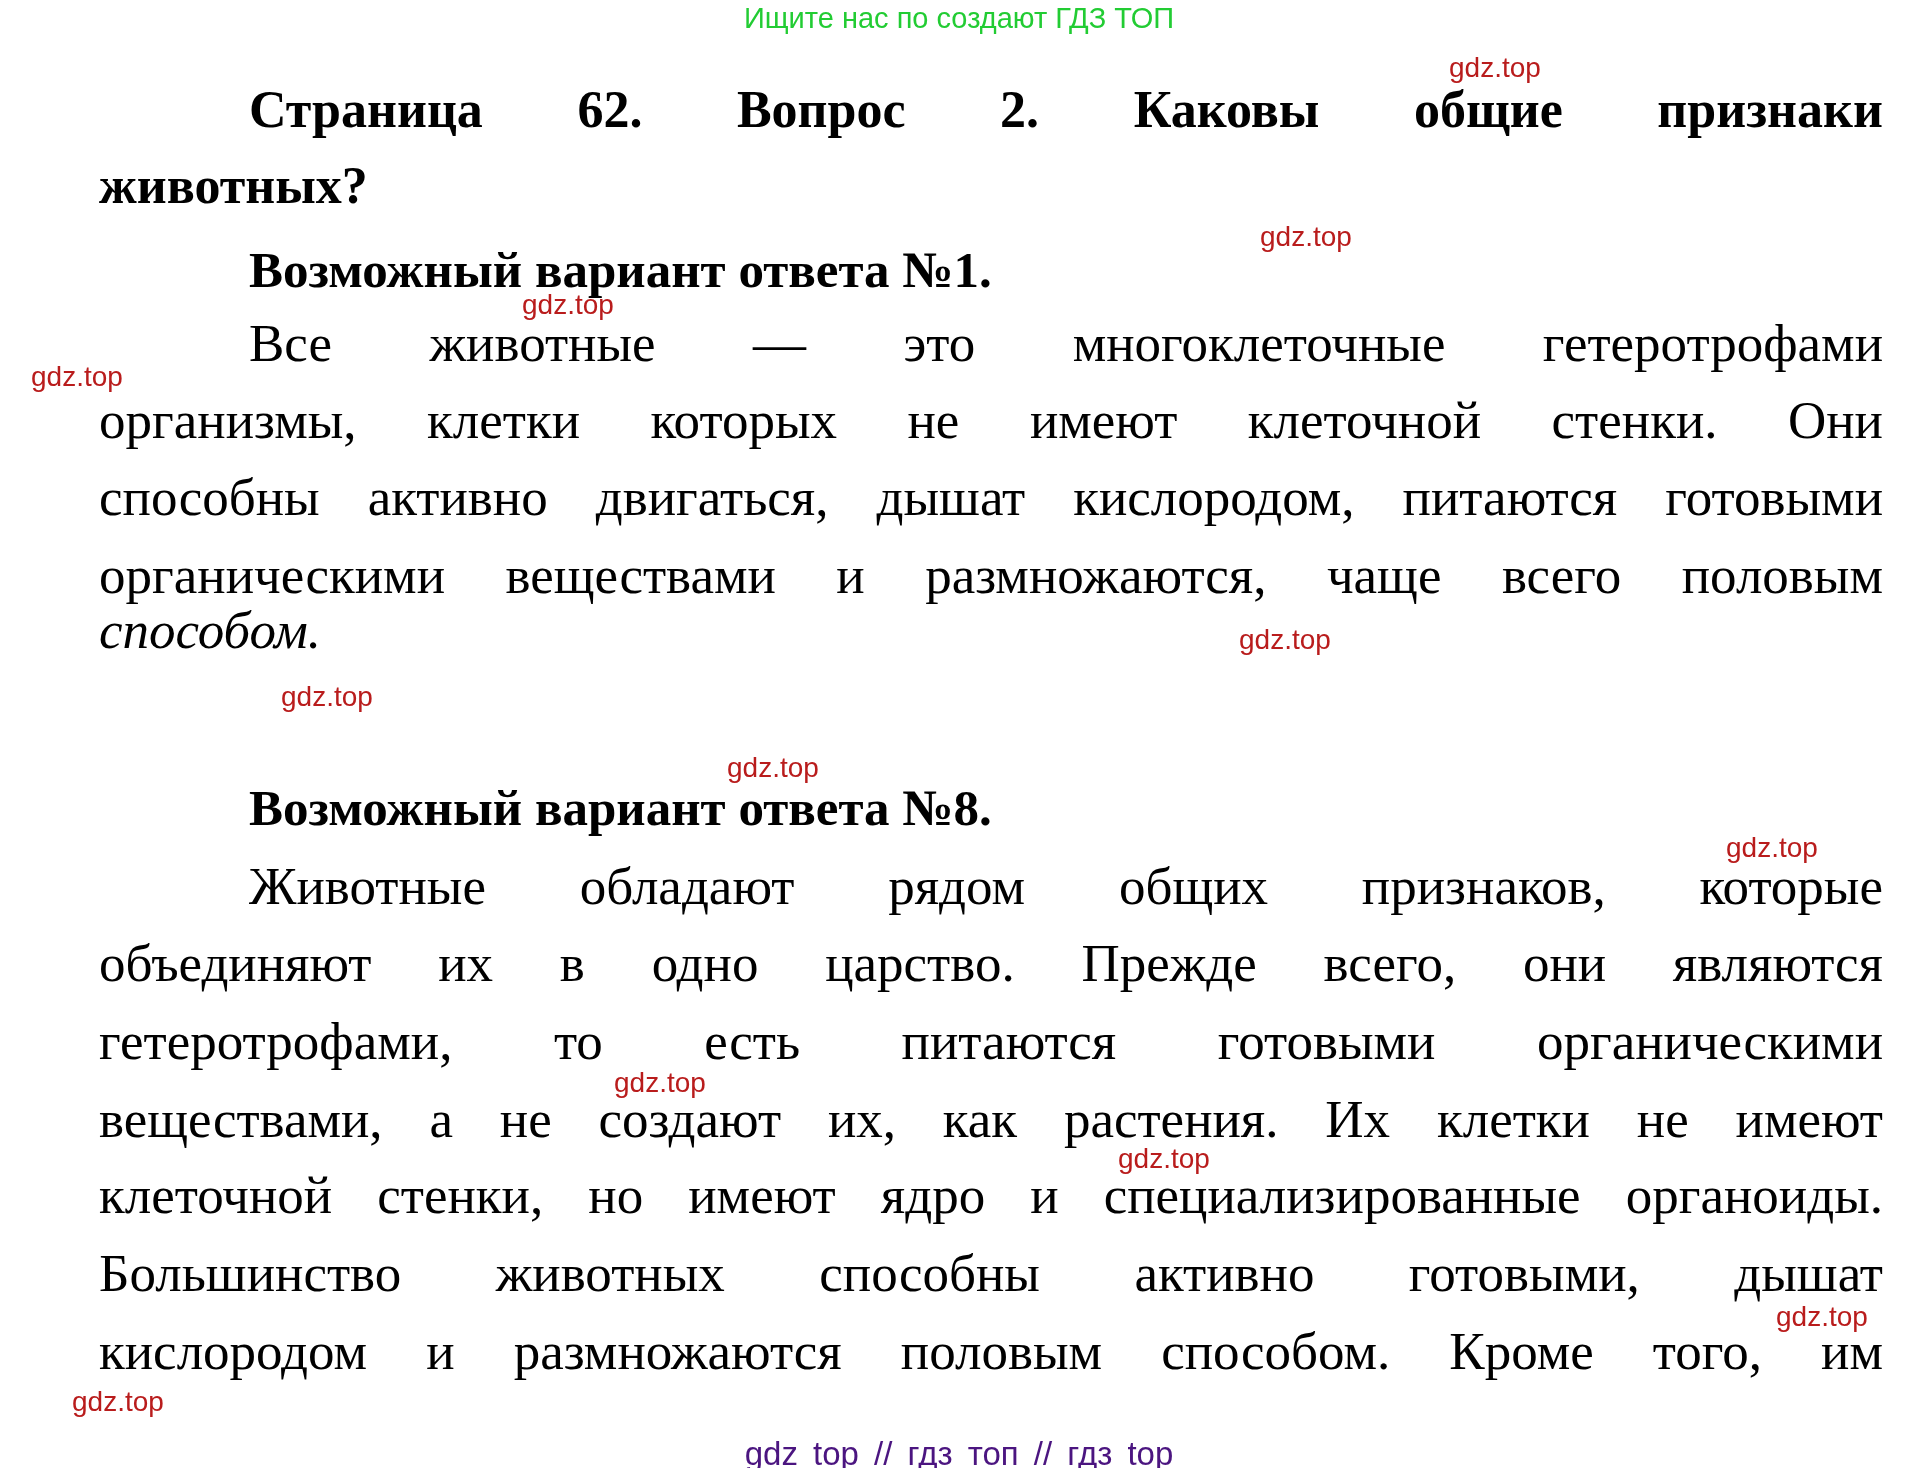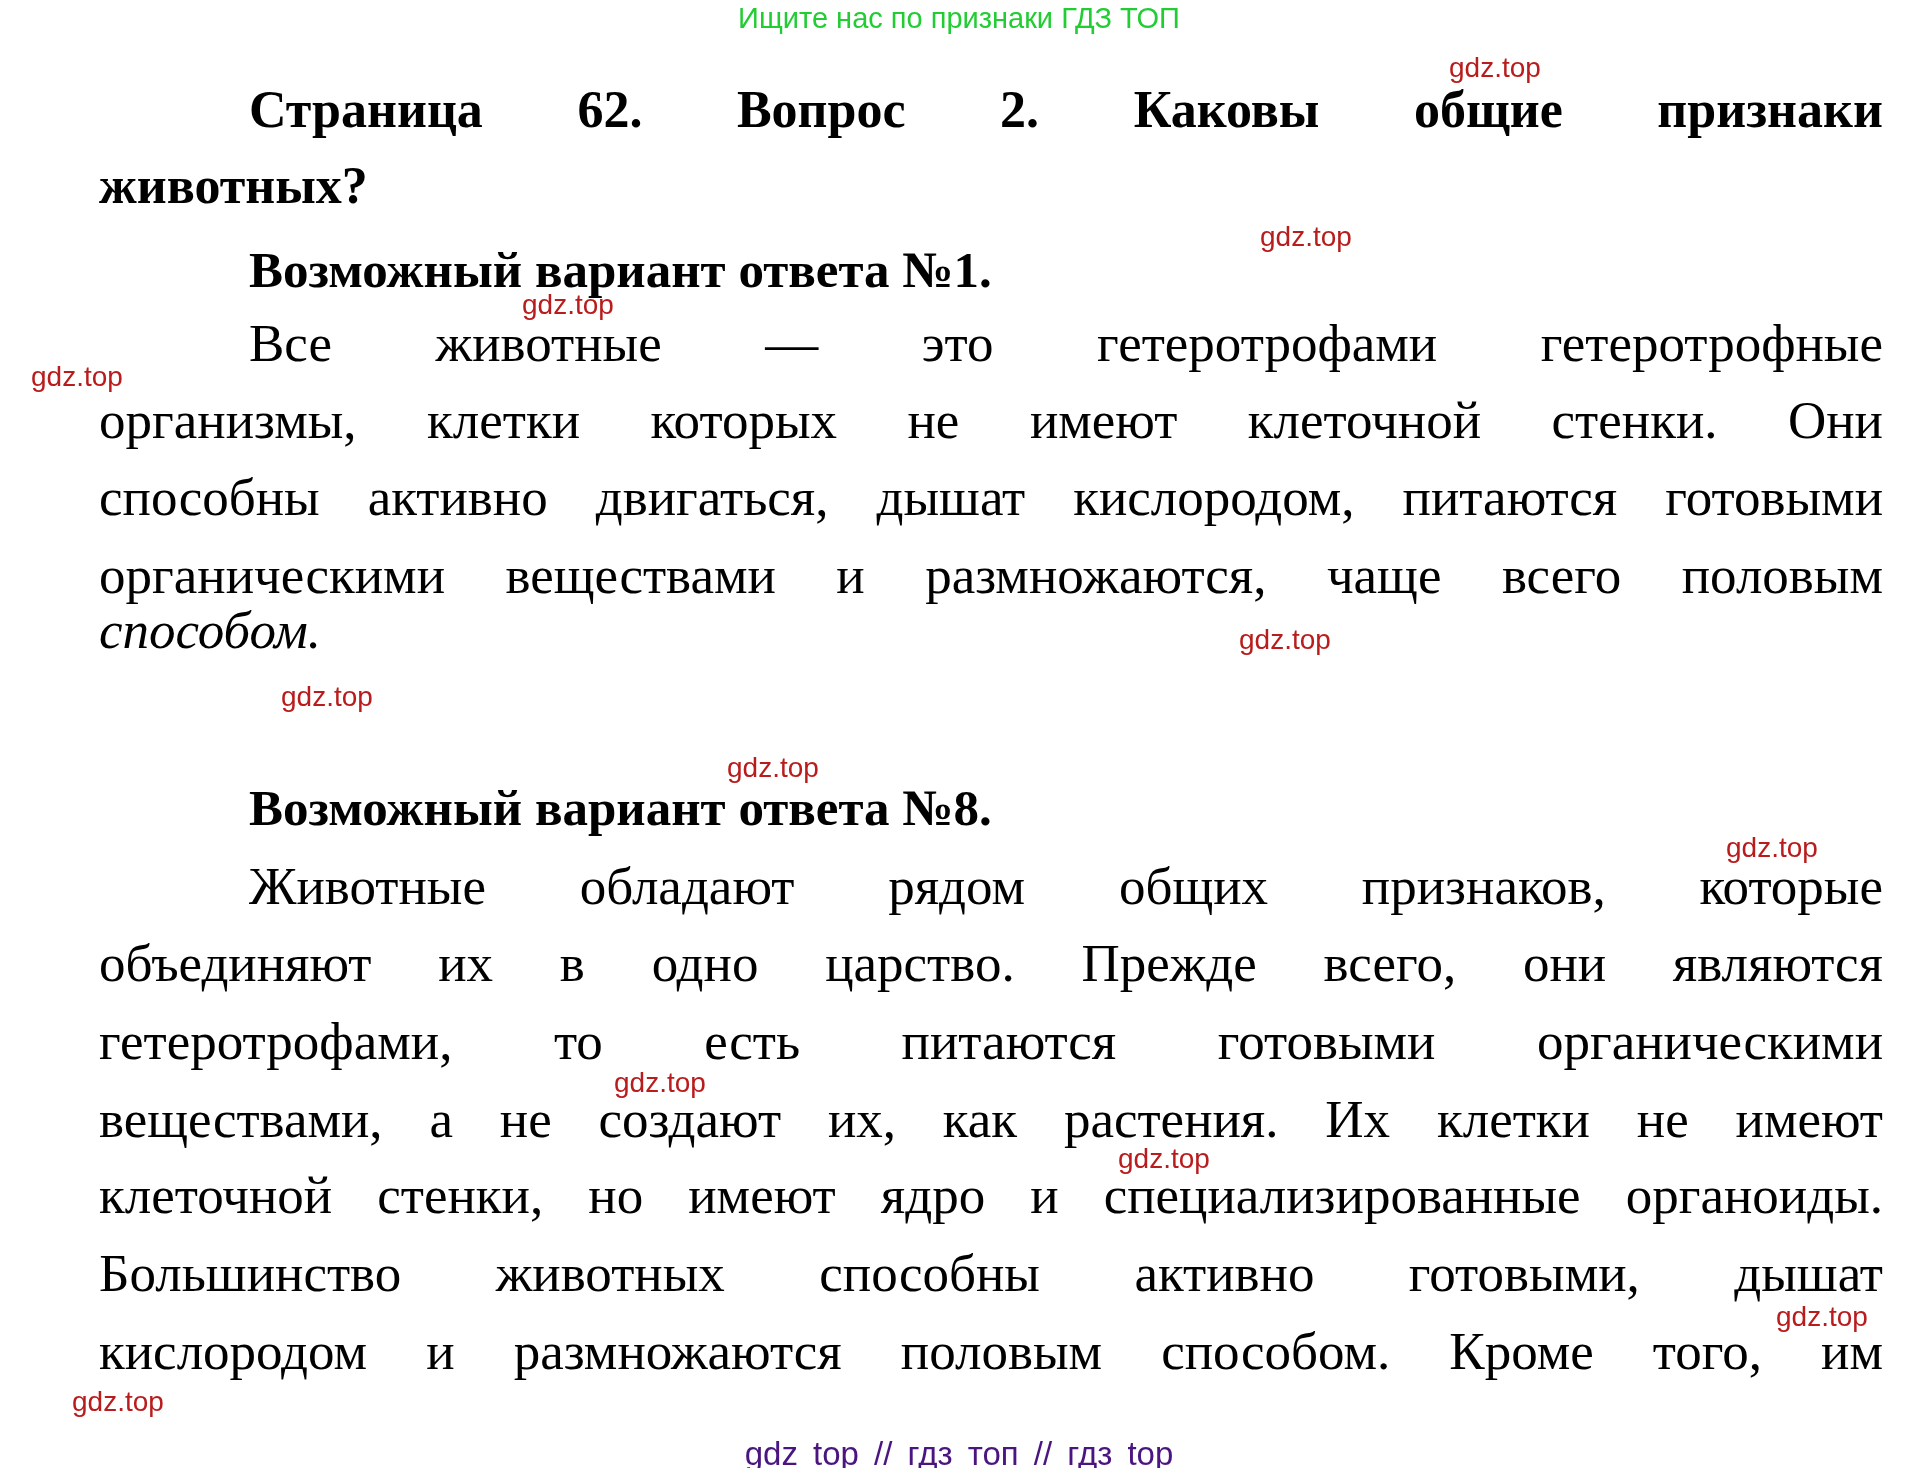--- a/index.html
+++ b/index.html
@@ -24,42 +24,42 @@
   }
   .footer {
     position:absolute; left:0; width:1918px; top:1436px; text-align:center;
     font-family:"Liberation Sans", sans-serif; font-size:33px; line-height:36px;
     color:#4b1580; word-spacing:6px;
   }
 </style>
 </head>
 <body>
 
-<div class="banner" style="top:0px;">Ищите нас по признаки ГДЗ ТОП</div>
+<div class="banner" style="top:0px;">Ищите нас по создают ГДЗ ТОП</div>
 
 <div class="wm" style="left:1449px; top:52px;">gdz.top</div>
 <div class="wm" style="left:1260px; top:221px;">gdz.top</div>
 <div class="wm" style="left:522px; top:289px;">gdz.top</div>
 <div class="wm" style="left:31px; top:361px;">gdz.top</div>
 <div class="wm" style="left:1239px; top:624px;">gdz.top</div>
 <div class="wm" style="left:281px; top:681px;">gdz.top</div>
 <div class="wm" style="left:727px; top:752px;">gdz.top</div>
 <div class="wm" style="left:1726px; top:832px;">gdz.top</div>
 <div class="wm" style="left:614px; top:1067px;">gdz.top</div>
 <div class="wm" style="left:1118px; top:1143px;">gdz.top</div>
 <div class="wm" style="left:1776px; top:1301px;">gdz.top</div>
 <div class="wm" style="left:72px; top:1386px;">gdz.top</div>
 
 <div class="doc">
 
   <div class="line indent title" style="top:80px;">Страница 62. Вопрос 2.      Каковы      общие      признаки</div>
   <div class="line title last" style="top:156px;">животных?</div>
 
   <div class="heading" style="top:240px;">Возможный вариант ответа №1.</div>
-  <div class="line indent" style="top:313px;">Все животные — это гетеротрофами гетеротрофные</div>
+  <div class="line indent" style="top:313px;">Все животные — это многоклеточные гетеротрофами</div>
   <div class="line" style="top:390px;">организмы, клетки которых не имеют клеточной стенки. Они</div>
   <div class="line" style="top:467px;">способны активно двигаться, дышат кислородом, питаются готовыми</div>
   <div class="line" style="top:545px;">органическими веществами и размножаются, чаще всего половым</div>
   <div class="line last" style="top:600px;font-style:italic;">способом.</div>
 
   <div class="heading" style="top:778px;">Возможный вариант ответа №8.</div>
   <div class="line indent" style="top:856px;">Животные обладают рядом общих признаков, которые</div>
   <div class="line" style="top:933px;">объединяют их в одно царство. Прежде всего, они являются</div>
   <div class="line" style="top:1011px;">гетеротрофами, то есть питаются готовыми органическими</div>
   <div class="line" style="top:1089px;">веществами, а не создают их, как растения. Их клетки не имеют</div>

